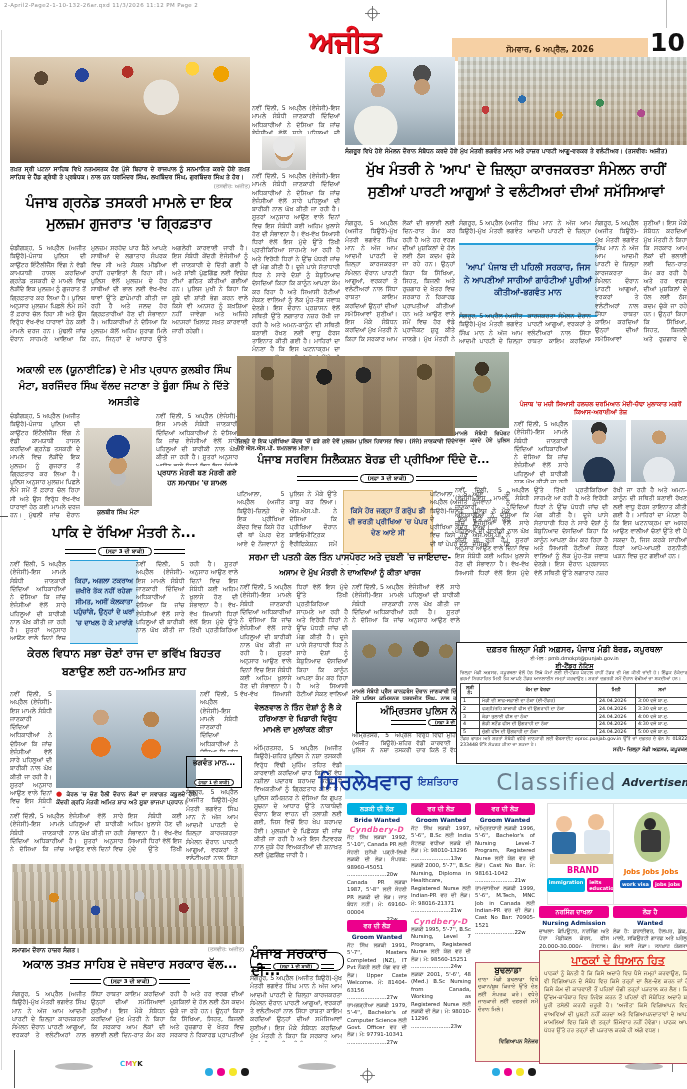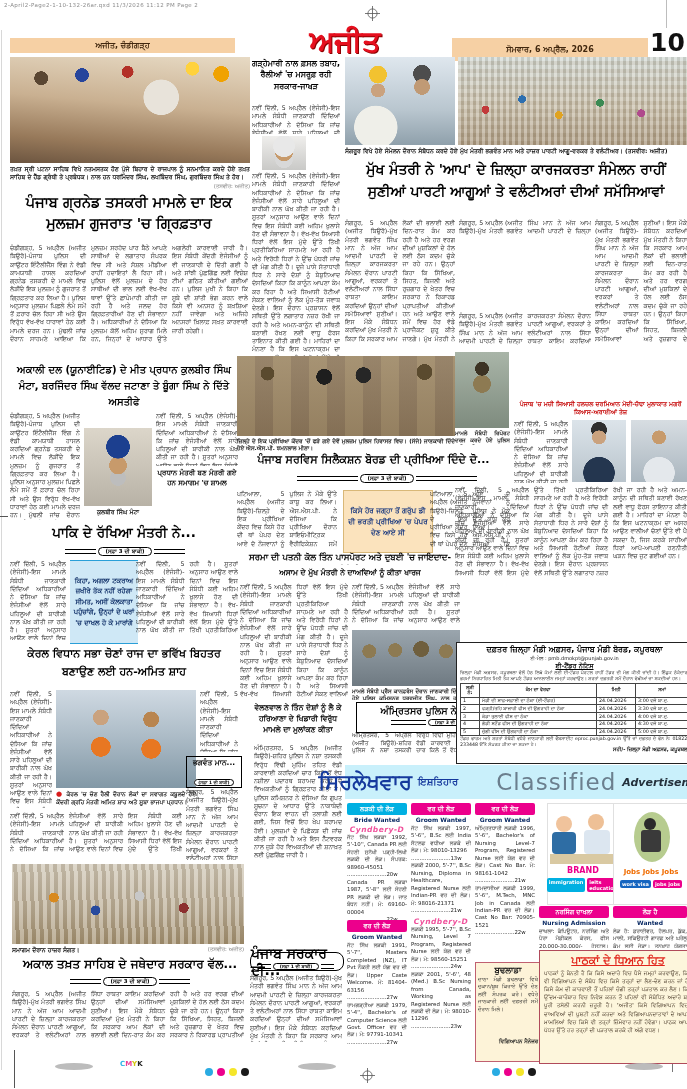--- a/index.html
+++ b/index.html
@@ -130,43 +130,42 @@
         <line x1="7.5" y1="0" x2="7.5" y2="15" stroke="#555" stroke-width="0.8"></line>
         <line x1="0" y1="7.5" x2="15" y2="7.5" stroke="#555" stroke-width="0.8"></line>
       </svg>
   </div>
   <div class="abs" style="left:1px;top:30px;width:1px;height:1040px;background:#d8d8d8;"></div>
   <div class="abs" style="left:666px;top:0;width:1px;height:28px;background:#bdbdbd;"></div>
   <div class="abs" style="left:0;top:516px;width:8px;height:1px;background:#555;"></div>
   <div class="abs" style="left:14px;top:1050px;width:1px;height:38px;background:#555;"></div>
   <div class="abs" style="left:672px;top:1042px;width:1px;height:30px;background:#777;"></div>
 
-  <div class="abs tanbox" style="left:10px;top:38px;width:225px;height:15px;">ਅਜੀਤ, ਚੰਡੀਗੜ੍ਹ</div>
   <div class="abs" style="left:287px;top:24px;width:116px;height:32px;text-align:center;
        font-size:29px;font-weight:800;color:#e60f1e;text-shadow:1px 1px 0 #8c0000;">ਅਜੀਤ</div>
   <div class="abs tanbox" style="left:452px;top:38px;width:196px;height:23px;">ਸੋਮਵਾਰ, 6 ਅਪ੍ਰੈਲ, 2026</div>
   <div class="abs" style="left:650px;top:28px;width:36px;font-size:25px;font-weight:800;color:#111;">10</div>
 
   <div class="abs ph ph-group" style="left:10px;top:57px;width:240px;height:106px;"></div>
   <div class="abs cap" style="left:10px;top:165px;width:240px;height:25px;">ਤਖ਼ਤ ਸ੍ਰੀ ਪਟਨਾ ਸਾਹਿਬ ਵਿਖੇ ਨਤਮਸਤਕ ਹੋਣ ਪੁੱਜੇ ਬਿਹਾਰ ਦੇ ਰਾਜਪਾਲ ਨੂੰ ਸਨਮਾਨਿਤ ਕਰਦੇ ਹੋਏ ਤਖ਼ਤ ਸਾਹਿਬ ਦੇ ਹੈੱਡ ਗ੍ਰੰਥੀ ਤੇ ਪ੍ਰਬੰਧਕ। ਨਾਲ ਹਨ ਧਰਮਿੰਦਰ ਸਿੰਘ, ਲਖਬਿੰਦਰ ਸਿੰਘ, ਗੁਰਬਿੰਦਰ ਸਿੰਘ ਤੇ ਹੋਰ।</div>
   <div class="abs credit" style="left:196px;top:183px;width:54px;text-align:right;">(ਤਸਵੀਰ: ਅਜੀਤ)</div>
   <div class="abs hl" style="left:10px;top:192px;width:238px;height:49px;font-size:14.5px;">ਪੰਜਾਬ ਗ੍ਰਨੇਡ ਤਸਕਰੀ ਮਾਮਲੇ ਦਾ ਇਕ ਮੁਲਜ਼ਮ ਗੁਜਰਾਤ 'ਚ ਗ੍ਰਿਫ਼ਤਾਰ</div>
   <div class="abs j c3" style="left:10px;top:244px;width:238px;height:113px;">ਚੰਡੀਗੜ੍ਹ, 5 ਅਪ੍ਰੈਲ (ਅਜੀਤ ਬਿਊਰੋ)-ਪੰਜਾਬ ਪੁਲਿਸ ਦੀ ਕਾਊਂਟਰ ਇੰਟੈਲੀਜੈਂਸ ਵਿੰਗ ਨੇ ਵੱਡੀ ਕਾਮਯਾਬੀ ਹਾਸਲ ਕਰਦਿਆਂ ਗ੍ਰਨੇਡ ਤਸਕਰੀ ਦੇ ਮਾਮਲੇ ਵਿਚ ਲੋੜੀਂਦੇ ਇਕ ਮੁਲਜ਼ਮ ਨੂੰ ਗੁਜਰਾਤ ਤੋਂ ਗ੍ਰਿਫ਼ਤਾਰ ਕਰ ਲਿਆ ਹੈ। ਪੁਲਿਸ ਅਨੁਸਾਰ ਮੁਲਜ਼ਮ ਪਿਛਲੇ ਲੰਮੇ ਸਮੇਂ ਤੋਂ ਫ਼ਰਾਰ ਚੱਲ ਰਿਹਾ ਸੀ ਅਤੇ ਉਸ ਵਿਰੁੱਧ ਵੱਖ-ਵੱਖ ਧਾਰਾਵਾਂ ਹੇਠ ਕਈ ਮਾਮਲੇ ਦਰਜ ਹਨ। ਮੁੱਢਲੀ ਜਾਂਚ ਦੌਰਾਨ ਸਾਹਮਣੇ ਆਇਆ ਕਿ ਮੁਲਜ਼ਮ ਸਰਹੱਦ ਪਾਰ ਬੈਠੇ ਆਪਣੇ ਸਾਥੀਆਂ ਦੇ ਲਗਾਤਾਰ ਸੰਪਰਕ ਵਿਚ ਸੀ ਅਤੇ ਸੋਸ਼ਲ ਮੀਡੀਆ ਰਾਹੀਂ ਹਦਾਇਤਾਂ ਲੈ ਰਿਹਾ ਸੀ। ਪੁਲਿਸ ਵੱਲੋਂ ਮੁਲਜ਼ਮ ਦੇ ਹੋਰ ਸਾਥੀਆਂ ਦੀ ਭਾਲ ਲਈ ਵੱਖ-ਵੱਖ ਥਾਵਾਂ ਉੱਤੇ ਛਾਪੇਮਾਰੀ ਕੀਤੀ ਜਾ ਰਹੀ ਹੈ ਅਤੇ ਜਲਦ ਹੋਰ ਗ੍ਰਿਫ਼ਤਾਰੀਆਂ ਹੋਣ ਦੀ ਸੰਭਾਵਨਾ ਹੈ। ਅਧਿਕਾਰੀਆਂ ਨੇ ਦੱਸਿਆ ਕਿ ਮੁਲਜ਼ਮ ਕੋਲੋਂ ਅਹਿਮ ਸੁਰਾਗ ਮਿਲੇ ਹਨ, ਜਿਨ੍ਹਾਂ ਦੇ ਆਧਾਰ ਉੱਤੇ ਅਗਲੇਰੀ ਕਾਰਵਾਈ ਜਾਰੀ ਹੈ। ਇਸ ਸੰਬੰਧੀ ਕੇਂਦਰੀ ਏਜੰਸੀਆਂ ਨੂੰ ਵੀ ਜਾਣਕਾਰੀ ਦੇ ਦਿੱਤੀ ਗਈ ਹੈ ਅਤੇ ਸਾਂਝੀ ਪੁੱਛਗਿੱਛ ਲਈ ਵਿਸ਼ੇਸ਼ ਟੀਮਾਂ ਗਠਿਤ ਕੀਤੀਆਂ ਗਈਆਂ ਹਨ। ਪੁਲਿਸ ਮੁਖੀ ਨੇ ਕਿਹਾ ਕਿ ਸੂਬੇ ਦੀ ਸ਼ਾਂਤੀ ਭੰਗ ਕਰਨ ਵਾਲੇ ਕਿਸੇ ਵੀ ਅਨਸਰ ਨੂੰ ਬਖ਼ਸ਼ਿਆ ਨਹੀਂ ਜਾਵੇਗਾ ਅਤੇ ਅਜਿਹੇ ਅਨਸਰਾਂ ਖ਼ਿਲਾਫ਼ ਸਖ਼ਤ ਕਾਰਵਾਈ ਜਾਰੀ ਰਹੇਗੀ।</div>
 
-  <div class="abs hl" style="left:252px;top:58px;width:88px;height:44px;font-size:8px;">ਗੜ੍ਹੇਮਾਰੀ ਨਾਲ ਫ਼ਸਲ ਤਬਾਹ, ਰੈਲੀਆਂ 'ਚ ਮਸਰੂਫ਼ ਰਹੀ ਸਰਕਾਰ-ਜਾਖੜ</div>
   <div class="abs j" style="left:252px;top:104px;width:88px;height:30px;">ਨਵੀਂ ਦਿੱਲੀ, 5 ਅਪ੍ਰੈਲ (ਏਜੰਸੀ)-ਇਸ ਮਾਮਲੇ ਸੰਬੰਧੀ ਜਾਣਕਾਰੀ ਦਿੰਦਿਆਂ ਅਧਿਕਾਰੀਆਂ ਨੇ ਦੱਸਿਆ ਕਿ ਜਾਂਚ ਏਜੰਸੀਆਂ ਵੱਲੋਂ ਸਾਰੇ ਪਹਿਲੂਆਂ ਦੀ ਬਾਰੀਕੀ ਨਾਲ ਘੋਖ ਕੀਤੀ ਜਾ ਰਹੀ ਹੈ। ਸੂਤਰਾਂ ਅਨੁਸਾਰ ਆਉਣ ਵਾਲੇ ਦਿਨਾਂ ਵਿਚ ਇਸ ਸੰਬੰਧੀ ਕਈ ਅਹਿਮ ਖੁਲਾਸੇ ਹੋਣ ਦੀ ਸੰਭਾਵਨਾ ਹੈ। ਵੱਖ-ਵੱਖ ਸਿਆਸੀ ਧਿਰਾਂ ਵੱਲੋਂ ਇਸ ਮੁੱਦੇ ਉੱਤੇ ਤਿੱਖੀ ਪ੍ਰਤੀਕਿਰਿਆ ਸਾਹਮਣੇ ਆ ਰਹੀ ਹੈ ਅਤੇ ਵਿਰੋਧੀ ਧਿਰਾਂ ਨੇ ਉੱਚ ਪੱਧਰੀ ਜਾਂਚ ਦੀ ਮੰਗ ਕੀਤੀ ਹੈ। ਦੂਜੇ ਪਾਸੇ ਸੱਤਾਧਾਰੀ ਧਿਰ ਨੇ ਸਾਰੇ ਦੋਸ਼ਾਂ ਨੂੰ ਬੇਬੁਨਿਆਦ ਦੱਸਦਿਆਂ ਕਿਹਾ ਕਿ ਕਾਨੂੰਨ ਆਪਣਾ ਕੰਮ ਕਰ ਰਿਹਾ ਹੈ ਅਤੇ ਸਿਆਸੀ ਰੋਟੀਆਂ ਸੇਕਣ ਵਾਲਿਆਂ ਨੂੰ ਲੋਕ ਮੂੰਹ-ਤੋੜ ਜਵਾਬ ਦੇਣਗੇ। ਇਸ ਦੌਰਾਨ ਪ੍ਰਸ਼ਾਸਨ ਵੱਲੋਂ ਸਥਿਤੀ ਉੱਤੇ ਲਗਾਤਾਰ ਨਜ਼ਰ ਰੱਖੀ ਜਾ ਰਹੀ ਹੈ ਅਤੇ ਅਮਨ-ਕਾਨੂੰਨ ਦੀ ਸਥਿਤੀ ਬਣਾਈ ਰੱਖਣ ਲਈ ਵਾਧੂ ਫੋਰਸ ਤਾਇਨਾਤ ਕੀਤੀ ਗਈ ਹੈ। ਮਾਹਿਰਾਂ ਦਾ ਮੰਨਣਾ ਹੈ ਕਿ ਇਸ ਘਟਨਾਕ੍ਰਮ ਦਾ ਅਸਰ ਆਉਣ ਵਾਲੀਆਂ ਚੋਣਾਂ ਉੱਤੇ ਵੀ ਪੈ ਸਕਦਾ ਹੈ, ਜਿਸ ਕਰਕੇ ਸਾਰੀਆਂ ਧਿਰਾਂ ਆਪੋ-ਆਪਣੀ ਰਣਨੀਤੀ ਘੜਨ ਵਿਚ ਜੁਟ ਗਈਆਂ ਹਨ।</div>
   <div class="abs ph ph-oldman" style="left:262px;top:136px;width:44px;height:34px;"></div>
   <div class="abs j" style="left:252px;top:172px;width:88px;height:186px;">ਨਵੀਂ ਦਿੱਲੀ, 5 ਅਪ੍ਰੈਲ (ਏਜੰਸੀ)-ਇਸ ਮਾਮਲੇ ਸੰਬੰਧੀ ਜਾਣਕਾਰੀ ਦਿੰਦਿਆਂ ਅਧਿਕਾਰੀਆਂ ਨੇ ਦੱਸਿਆ ਕਿ ਜਾਂਚ ਏਜੰਸੀਆਂ ਵੱਲੋਂ ਸਾਰੇ ਪਹਿਲੂਆਂ ਦੀ ਬਾਰੀਕੀ ਨਾਲ ਘੋਖ ਕੀਤੀ ਜਾ ਰਹੀ ਹੈ। ਸੂਤਰਾਂ ਅਨੁਸਾਰ ਆਉਣ ਵਾਲੇ ਦਿਨਾਂ ਵਿਚ ਇਸ ਸੰਬੰਧੀ ਕਈ ਅਹਿਮ ਖੁਲਾਸੇ ਹੋਣ ਦੀ ਸੰਭਾਵਨਾ ਹੈ। ਵੱਖ-ਵੱਖ ਸਿਆਸੀ ਧਿਰਾਂ ਵੱਲੋਂ ਇਸ ਮੁੱਦੇ ਉੱਤੇ ਤਿੱਖੀ ਪ੍ਰਤੀਕਿਰਿਆ ਸਾਹਮਣੇ ਆ ਰਹੀ ਹੈ ਅਤੇ ਵਿਰੋਧੀ ਧਿਰਾਂ ਨੇ ਉੱਚ ਪੱਧਰੀ ਜਾਂਚ ਦੀ ਮੰਗ ਕੀਤੀ ਹੈ। ਦੂਜੇ ਪਾਸੇ ਸੱਤਾਧਾਰੀ ਧਿਰ ਨੇ ਸਾਰੇ ਦੋਸ਼ਾਂ ਨੂੰ ਬੇਬੁਨਿਆਦ ਦੱਸਦਿਆਂ ਕਿਹਾ ਕਿ ਕਾਨੂੰਨ ਆਪਣਾ ਕੰਮ ਕਰ ਰਿਹਾ ਹੈ ਅਤੇ ਸਿਆਸੀ ਰੋਟੀਆਂ ਸੇਕਣ ਵਾਲਿਆਂ ਨੂੰ ਲੋਕ ਮੂੰਹ-ਤੋੜ ਜਵਾਬ ਦੇਣਗੇ। ਇਸ ਦੌਰਾਨ ਪ੍ਰਸ਼ਾਸਨ ਵੱਲੋਂ ਸਥਿਤੀ ਉੱਤੇ ਲਗਾਤਾਰ ਨਜ਼ਰ ਰੱਖੀ ਜਾ ਰਹੀ ਹੈ ਅਤੇ ਅਮਨ-ਕਾਨੂੰਨ ਦੀ ਸਥਿਤੀ ਬਣਾਈ ਰੱਖਣ ਲਈ ਵਾਧੂ ਫੋਰਸ ਤਾਇਨਾਤ ਕੀਤੀ ਗਈ ਹੈ। ਮਾਹਿਰਾਂ ਦਾ ਮੰਨਣਾ ਹੈ ਕਿ ਇਸ ਘਟਨਾਕ੍ਰਮ ਦਾ ਅਸਰ ਆਉਣ ਵਾਲੀਆਂ ਚੋਣਾਂ ਉੱਤੇ ਵੀ ਪੈ ਸਕਦਾ ਹੈ, ਜਿਸ ਕਰਕੇ ਸਾਰੀਆਂ ਧਿਰਾਂ ਆਪੋ-ਆਪਣੀ ਰਣਨੀਤੀ ਘੜਨ ਵਿਚ ਜੁਟ ਗਈਆਂ ਹਨ।</div>
 
   <div class="abs ph ph-cm" style="left:345px;top:57px;width:110px;height:88px;"></div>
   <div class="abs ph ph-crowd" style="left:458px;top:57px;width:229px;height:88px;"></div>
   <div class="abs cap" style="left:345px;top:147px;width:342px;height:9px;white-space:nowrap;">ਸੰਗਰੂਰ ਵਿਖੇ ਹੋਏ ਸੰਮੇਲਨ ਦੌਰਾਨ ਸੰਬੋਧਨ ਕਰਦੇ ਹੋਏ ਮੁੱਖ ਮੰਤਰੀ ਭਗਵੰਤ ਮਾਨ ਅਤੇ ਹਾਜ਼ਰ ਪਾਰਟੀ ਆਗੂ-ਵਰਕਰ ਤੇ ਵਲੰਟੀਅਰ। (ਤਸਵੀਰ: ਅਜੀਤ)</div>
   <div class="abs hl" style="left:345px;top:159px;width:342px;height:57px;font-size:14px;line-height:1.55;">ਮੁੱਖ ਮੰਤਰੀ ਨੇ 'ਆਪ' ਦੇ ਜ਼ਿਲ੍ਹਾ ਕਾਰਜਕਰਤਾ ਸੰਮੇਲਨ ਰਾਹੀਂ ਸੁਣੀਆਂ ਪਾਰਟੀ ਆਗੂਆਂ ਤੇ ਵਲੰਟੀਅਰਾਂ ਦੀਆਂ ਸਮੱਸਿਆਵਾਂ</div>
   <div class="abs j c2" style="left:345px;top:219px;width:110px;height:130px;">ਸੰਗਰੂਰ, 5 ਅਪ੍ਰੈਲ (ਅਜੀਤ ਬਿਊਰੋ)-ਮੁੱਖ ਮੰਤਰੀ ਭਗਵੰਤ ਸਿੰਘ ਮਾਨ ਨੇ ਅੱਜ ਆਮ ਆਦਮੀ ਪਾਰਟੀ ਦੇ ਜ਼ਿਲ੍ਹਾ ਕਾਰਜਕਰਤਾ ਸੰਮੇਲਨ ਦੌਰਾਨ ਪਾਰਟੀ ਆਗੂਆਂ, ਵਰਕਰਾਂ ਤੇ ਵਲੰਟੀਅਰਾਂ ਨਾਲ ਸਿੱਧਾ ਰਾਬਤਾ ਕਾਇਮ ਕਰਦਿਆਂ ਉਨ੍ਹਾਂ ਦੀਆਂ ਸਮੱਸਿਆਵਾਂ ਸੁਣੀਆਂ। ਇਸ ਮੌਕੇ ਸੰਬੋਧਨ ਕਰਦਿਆਂ ਮੁੱਖ ਮੰਤਰੀ ਨੇ ਕਿਹਾ ਕਿ ਸਰਕਾਰ ਆਮ ਲੋਕਾਂ ਦੀ ਭਲਾਈ ਲਈ ਦਿਨ-ਰਾਤ ਕੰਮ ਕਰ ਰਹੀ ਹੈ ਅਤੇ ਹਰ ਵਰਗ ਦੀਆਂ ਮੁਸ਼ਕਿਲਾਂ ਦੇ ਹੱਲ ਲਈ ਠੋਸ ਕਦਮ ਚੁੱਕੇ ਜਾ ਰਹੇ ਹਨ। ਉਨ੍ਹਾਂ ਕਿਹਾ ਕਿ ਸਿੱਖਿਆ, ਸਿਹਤ, ਬਿਜਲੀ ਅਤੇ ਰੁਜ਼ਗਾਰ ਦੇ ਖੇਤਰ ਵਿਚ ਸਰਕਾਰ ਨੇ ਰਿਕਾਰਡ ਪ੍ਰਾਪਤੀਆਂ ਕੀਤੀਆਂ ਹਨ ਅਤੇ ਆਉਣ ਵਾਲੇ ਸਮੇਂ ਵਿਚ ਹੋਰ ਵੱਡੇ ਪ੍ਰਾਜੈਕਟ ਸ਼ੁਰੂ ਕੀਤੇ ਜਾਣਗੇ। ਮੁੱਖ ਮੰਤਰੀ ਨੇ ਵਰਕਰਾਂ ਨੂੰ ਅਪੀਲ ਕੀਤੀ ਕਿ ਉਹ ਸਰਕਾਰ ਦੀਆਂ ਲੋਕ ਪੱਖੀ ਨੀਤੀਆਂ ਨੂੰ ਘਰ-ਘਰ ਪਹੁੰਚਾਉਣ ਅਤੇ ਲੋਕਾਂ ਦੀਆਂ ਮੁਸ਼ਕਿਲਾਂ ਸਰਕਾਰ ਤੱਕ ਪਹੁੰਚਾਉਣ ਵਿਚ ਪੁਲ ਦਾ ਕੰਮ ਕਰਨ। ਸੰਮੇਲਨ ਵਿਚ ਵੱਡੀ ਗਿਣਤੀ ਵਿਚ ਪਾਰਟੀ ਆਗੂ, ਵਰਕਰ ਅਤੇ ਵਲੰਟੀਅਰ ਹਾਜ਼ਰ ਸਨ, ਜਿਨ੍ਹਾਂ ਆਪੋ-ਆਪਣੇ ਹਲਕਿਆਂ ਦੀਆਂ ਸਮੱਸਿਆਵਾਂ ਬਾਰੇ ਖੁੱਲ੍ਹ ਕੇ ਵਿਚਾਰ ਰੱਖੇ। ਇਸ ਮੌਕੇ ਕੈਬਨਿਟ ਮੰਤਰੀਆਂ ਅਤੇ ਵਿਧਾਇਕਾਂ ਨੇ ਵੀ ਸ਼ਿਰਕਤ ਕੀਤੀ ਅਤੇ ਵਰਕਰਾਂ ਦੇ ਸਵਾਲਾਂ ਦੇ ਜਵਾਬ ਦਿੱਤੇ।</div>
   <div class="abs j c2" style="left:459px;top:219px;width:132px;height:22px;">ਸੰਗਰੂਰ, 5 ਅਪ੍ਰੈਲ (ਅਜੀਤ ਬਿਊਰੋ)-ਮੁੱਖ ਮੰਤਰੀ ਭਗਵੰਤ ਸਿੰਘ ਮਾਨ ਨੇ ਅੱਜ ਆਮ ਆਦਮੀ ਪਾਰਟੀ ਦੇ ਜ਼ਿਲ੍ਹਾ ਕਾਰਜਕਰਤਾ ਸੰਮੇਲਨ ਦੌਰਾਨ ਪਾਰਟੀ ਆਗੂਆਂ, ਵਰਕਰਾਂ ਤੇ ਵਲੰਟੀਅਰਾਂ ਨਾਲ ਸਿੱਧਾ ਰਾਬਤਾ ਕਾਇਮ ਕਰਦਿਆਂ ਉਨ੍ਹਾਂ ਦੀਆਂ ਸਮੱਸਿਆਵਾਂ ਸੁਣੀਆਂ। ਇਸ ਮੌਕੇ ਸੰਬੋਧਨ ਕਰਦਿਆਂ ਮੁੱਖ ਮੰਤਰੀ ਨੇ ਕਿਹਾ ਕਿ ਸਰਕਾਰ ਆਮ ਲੋਕਾਂ ਦੀ ਭਲਾਈ ਲਈ ਦਿਨ-ਰਾਤ ਕੰਮ ਕਰ ਰਹੀ ਹੈ ਅਤੇ ਹਰ ਵਰਗ ਦੀਆਂ ਮੁਸ਼ਕਿਲਾਂ ਦੇ ਹੱਲ ਲਈ ਠੋਸ ਕਦਮ ਚੁੱਕੇ ਜਾ ਰਹੇ ਹਨ। ਉਨ੍ਹਾਂ ਕਿਹਾ ਕਿ ਸਿੱਖਿਆ, ਸਿਹਤ, ਬਿਜਲੀ ਅਤੇ ਰੁਜ਼ਗਾਰ ਦੇ ਖੇਤਰ ਵਿਚ ਸਰਕਾਰ ਨੇ ਰਿਕਾਰਡ ਪ੍ਰਾਪਤੀਆਂ ਕੀਤੀਆਂ ਹਨ ਅਤੇ ਆਉਣ ਵਾਲੇ ਸਮੇਂ ਵਿਚ ਹੋਰ ਵੱਡੇ ਪ੍ਰਾਜੈਕਟ ਸ਼ੁਰੂ ਕੀਤੇ ਜਾਣਗੇ। ਮੁੱਖ ਮੰਤਰੀ ਨੇ ਵਰਕਰਾਂ ਨੂੰ ਅਪੀਲ ਕੀਤੀ ਕਿ ਉਹ ਸਰਕਾਰ ਦੀਆਂ ਲੋਕ ਪੱਖੀ ਨੀਤੀਆਂ ਨੂੰ ਘਰ-ਘਰ ਪਹੁੰਚਾਉਣ ਅਤੇ ਲੋਕਾਂ ਦੀਆਂ ਮੁਸ਼ਕਿਲਾਂ ਸਰਕਾਰ ਤੱਕ ਪਹੁੰਚਾਉਣ ਵਿਚ ਪੁਲ ਦਾ ਕੰਮ ਕਰਨ। ਸੰਮੇਲਨ ਵਿਚ ਵੱਡੀ ਗਿਣਤੀ ਵਿਚ ਪਾਰਟੀ ਆਗੂ, ਵਰਕਰ ਅਤੇ ਵਲੰਟੀਅਰ ਹਾਜ਼ਰ ਸਨ, ਜਿਨ੍ਹਾਂ ਆਪੋ-ਆਪਣੇ ਹਲਕਿਆਂ ਦੀਆਂ ਸਮੱਸਿਆਵਾਂ ਬਾਰੇ ਖੁੱਲ੍ਹ ਕੇ ਵਿਚਾਰ ਰੱਖੇ। ਇਸ ਮੌਕੇ ਕੈਬਨਿਟ ਮੰਤਰੀਆਂ ਅਤੇ ਵਿਧਾਇਕਾਂ ਨੇ ਵੀ ਸ਼ਿਰਕਤ ਕੀਤੀ ਅਤੇ ਵਰਕਰਾਂ ਦੇ ਸਵਾਲਾਂ ਦੇ ਜਵਾਬ ਦਿੱਤੇ।</div>
+  <div class="abs quoteblue" style="left:459px;top:243px;width:132px;height:66px;font-size:8.5px;line-height:1.5;">'ਆਪ' ਪੰਜਾਬ ਦੀ ਪਹਿਲੀ ਸਰਕਾਰ, ਜਿਸ ਨੇ ਆਪਣੀਆਂ ਸਾਰੀਆਂ ਗਾਰੰਟੀਆਂ ਪੂਰੀਆਂ ਕੀਤੀਆਂ-ਭਗਵੰਤ ਮਾਨ</div>
   <div class="abs j c2" style="left:459px;top:312px;width:132px;height:37px;">ਸੰਗਰੂਰ, 5 ਅਪ੍ਰੈਲ (ਅਜੀਤ ਬਿਊਰੋ)-ਮੁੱਖ ਮੰਤਰੀ ਭਗਵੰਤ ਸਿੰਘ ਮਾਨ ਨੇ ਅੱਜ ਆਮ ਆਦਮੀ ਪਾਰਟੀ ਦੇ ਜ਼ਿਲ੍ਹਾ ਕਾਰਜਕਰਤਾ ਸੰਮੇਲਨ ਦੌਰਾਨ ਪਾਰਟੀ ਆਗੂਆਂ, ਵਰਕਰਾਂ ਤੇ ਵਲੰਟੀਅਰਾਂ ਨਾਲ ਸਿੱਧਾ ਰਾਬਤਾ ਕਾਇਮ ਕਰਦਿਆਂ ਉਨ੍ਹਾਂ ਦੀਆਂ ਸਮੱਸਿਆਵਾਂ ਸੁਣੀਆਂ। ਇਸ ਮੌਕੇ ਸੰਬੋਧਨ ਕਰਦਿਆਂ ਮੁੱਖ ਮੰਤਰੀ ਨੇ ਕਿਹਾ ਕਿ ਸਰਕਾਰ ਆਮ ਲੋਕਾਂ ਦੀ ਭਲਾਈ ਲਈ ਦਿਨ-ਰਾਤ ਕੰਮ ਕਰ ਰਹੀ ਹੈ ਅਤੇ ਹਰ ਵਰਗ ਦੀਆਂ ਮੁਸ਼ਕਿਲਾਂ ਦੇ ਹੱਲ ਲਈ ਠੋਸ ਕਦਮ ਚੁੱਕੇ ਜਾ ਰਹੇ ਹਨ। ਉਨ੍ਹਾਂ ਕਿਹਾ ਕਿ ਸਿੱਖਿਆ, ਸਿਹਤ, ਬਿਜਲੀ ਅਤੇ ਰੁਜ਼ਗਾਰ ਦੇ ਖੇਤਰ ਵਿਚ ਸਰਕਾਰ ਨੇ ਰਿਕਾਰਡ ਪ੍ਰਾਪਤੀਆਂ ਕੀਤੀਆਂ ਹਨ ਅਤੇ ਆਉਣ ਵਾਲੇ ਸਮੇਂ ਵਿਚ ਹੋਰ ਵੱਡੇ ਪ੍ਰਾਜੈਕਟ ਸ਼ੁਰੂ ਕੀਤੇ ਜਾਣਗੇ। ਮੁੱਖ ਮੰਤਰੀ ਨੇ ਵਰਕਰਾਂ ਨੂੰ ਅਪੀਲ ਕੀਤੀ ਕਿ ਉਹ ਸਰਕਾਰ ਦੀਆਂ ਲੋਕ ਪੱਖੀ ਨੀਤੀਆਂ ਨੂੰ ਘਰ-ਘਰ ਪਹੁੰਚਾਉਣ ਅਤੇ ਲੋਕਾਂ ਦੀਆਂ ਮੁਸ਼ਕਿਲਾਂ ਸਰਕਾਰ ਤੱਕ ਪਹੁੰਚਾਉਣ ਵਿਚ ਪੁਲ ਦਾ ਕੰਮ ਕਰਨ। ਸੰਮੇਲਨ ਵਿਚ ਵੱਡੀ ਗਿਣਤੀ ਵਿਚ ਪਾਰਟੀ ਆਗੂ, ਵਰਕਰ ਅਤੇ ਵਲੰਟੀਅਰ ਹਾਜ਼ਰ ਸਨ, ਜਿਨ੍ਹਾਂ ਆਪੋ-ਆਪਣੇ ਹਲਕਿਆਂ ਦੀਆਂ ਸਮੱਸਿਆਵਾਂ ਬਾਰੇ ਖੁੱਲ੍ਹ ਕੇ ਵਿਚਾਰ ਰੱਖੇ। ਇਸ ਮੌਕੇ ਕੈਬਨਿਟ ਮੰਤਰੀਆਂ ਅਤੇ ਵਿਧਾਇਕਾਂ ਨੇ ਵੀ ਸ਼ਿਰਕਤ ਕੀਤੀ ਅਤੇ ਵਰਕਰਾਂ ਦੇ ਸਵਾਲਾਂ ਦੇ ਜਵਾਬ ਦਿੱਤੇ।</div>
   <div class="abs j c2" style="left:595px;top:219px;width:92px;height:130px;">ਸੰਗਰੂਰ, 5 ਅਪ੍ਰੈਲ (ਅਜੀਤ ਬਿਊਰੋ)-ਮੁੱਖ ਮੰਤਰੀ ਭਗਵੰਤ ਸਿੰਘ ਮਾਨ ਨੇ ਅੱਜ ਆਮ ਆਦਮੀ ਪਾਰਟੀ ਦੇ ਜ਼ਿਲ੍ਹਾ ਕਾਰਜਕਰਤਾ ਸੰਮੇਲਨ ਦੌਰਾਨ ਪਾਰਟੀ ਆਗੂਆਂ, ਵਰਕਰਾਂ ਤੇ ਵਲੰਟੀਅਰਾਂ ਨਾਲ ਸਿੱਧਾ ਰਾਬਤਾ ਕਾਇਮ ਕਰਦਿਆਂ ਉਨ੍ਹਾਂ ਦੀਆਂ ਸਮੱਸਿਆਵਾਂ ਸੁਣੀਆਂ। ਇਸ ਮੌਕੇ ਸੰਬੋਧਨ ਕਰਦਿਆਂ ਮੁੱਖ ਮੰਤਰੀ ਨੇ ਕਿਹਾ ਕਿ ਸਰਕਾਰ ਆਮ ਲੋਕਾਂ ਦੀ ਭਲਾਈ ਲਈ ਦਿਨ-ਰਾਤ ਕੰਮ ਕਰ ਰਹੀ ਹੈ ਅਤੇ ਹਰ ਵਰਗ ਦੀਆਂ ਮੁਸ਼ਕਿਲਾਂ ਦੇ ਹੱਲ ਲਈ ਠੋਸ ਕਦਮ ਚੁੱਕੇ ਜਾ ਰਹੇ ਹਨ। ਉਨ੍ਹਾਂ ਕਿਹਾ ਕਿ ਸਿੱਖਿਆ, ਸਿਹਤ, ਬਿਜਲੀ ਅਤੇ ਰੁਜ਼ਗਾਰ ਦੇ ਖੇਤਰ ਵਿਚ ਸਰਕਾਰ ਨੇ ਰਿਕਾਰਡ ਪ੍ਰਾਪਤੀਆਂ ਕੀਤੀਆਂ ਹਨ ਅਤੇ ਆਉਣ ਵਾਲੇ ਸਮੇਂ ਵਿਚ ਹੋਰ ਵੱਡੇ ਪ੍ਰਾਜੈਕਟ ਸ਼ੁਰੂ ਕੀਤੇ ਜਾਣਗੇ। ਮੁੱਖ ਮੰਤਰੀ ਨੇ ਵਰਕਰਾਂ ਨੂੰ ਅਪੀਲ ਕੀਤੀ ਕਿ ਉਹ ਸਰਕਾਰ ਦੀਆਂ ਲੋਕ ਪੱਖੀ ਨੀਤੀਆਂ ਨੂੰ ਘਰ-ਘਰ ਪਹੁੰਚਾਉਣ ਅਤੇ ਲੋਕਾਂ ਦੀਆਂ ਮੁਸ਼ਕਿਲਾਂ ਸਰਕਾਰ ਤੱਕ ਪਹੁੰਚਾਉਣ ਵਿਚ ਪੁਲ ਦਾ ਕੰਮ ਕਰਨ। ਸੰਮੇਲਨ ਵਿਚ ਵੱਡੀ ਗਿਣਤੀ ਵਿਚ ਪਾਰਟੀ ਆਗੂ, ਵਰਕਰ ਅਤੇ ਵਲੰਟੀਅਰ ਹਾਜ਼ਰ ਸਨ, ਜਿਨ੍ਹਾਂ ਆਪੋ-ਆਪਣੇ ਹਲਕਿਆਂ ਦੀਆਂ ਸਮੱਸਿਆਵਾਂ ਬਾਰੇ ਖੁੱਲ੍ਹ ਕੇ ਵਿਚਾਰ ਰੱਖੇ। ਇਸ ਮੌਕੇ ਕੈਬਨਿਟ ਮੰਤਰੀਆਂ ਅਤੇ ਵਿਧਾਇਕਾਂ ਨੇ ਵੀ ਸ਼ਿਰਕਤ ਕੀਤੀ ਅਤੇ ਵਰਕਰਾਂ ਦੇ ਸਵਾਲਾਂ ਦੇ ਜਵਾਬ ਦਿੱਤੇ।</div>
 
   <div class="abs ph ph-officer" style="left:455px;top:352px;width:54px;height:76px;"></div>
   <div class="abs cap" style="left:455px;top:430px;width:55px;height:15px;font-size:5.5px;">ਮਾਮਲੇ ਸੰਬੰਧੀ ਰਿਪੋਰਟ ਦਰਜ ਕਰਦੇ ਹੋਏ ਪੁਲਿਸ ਅਧਿਕਾਰੀ।</div>
   <div class="abs redsub" style="left:514px;top:400px;width:173px;height:17px;font-size:6.2px;line-height:1.3;">ਪੰਜਾਬ 'ਚ ਮਚੀ ਸਿਆਸੀ ਹਲਚਲ ਦਰਮਿਆਨ ਮੋਦੀ-ਚੱਢਾ ਮੁਲਾਕਾਤ ਮਗਰੋਂ ਕਿਆਸ-ਅਰਾਈਆਂ ਤੇਜ਼</div>
   <div class="abs j" style="left:514px;top:420px;width:54px;height:63px;">ਨਵੀਂ ਦਿੱਲੀ, 5 ਅਪ੍ਰੈਲ (ਏਜੰਸੀ)-ਇਸ ਮਾਮਲੇ ਸੰਬੰਧੀ ਜਾਣਕਾਰੀ ਦਿੰਦਿਆਂ ਅਧਿਕਾਰੀਆਂ ਨੇ ਦੱਸਿਆ ਕਿ ਜਾਂਚ ਏਜੰਸੀਆਂ ਵੱਲੋਂ ਸਾਰੇ ਪਹਿਲੂਆਂ ਦੀ ਬਾਰੀਕੀ ਨਾਲ ਘੋਖ ਕੀਤੀ ਜਾ ਰਹੀ ਹੈ। ਸੂਤਰਾਂ ਅਨੁਸਾਰ ਆਉਣ ਵਾਲੇ ਦਿਨਾਂ ਵਿਚ ਇਸ ਸੰਬੰਧੀ ਕਈ ਅਹਿਮ ਖੁਲਾਸੇ ਹੋਣ ਦੀ ਸੰਭਾਵਨਾ ਹੈ। ਵੱਖ-ਵੱਖ ਸਿਆਸੀ ਧਿਰਾਂ ਵੱਲੋਂ ਇਸ ਮੁੱਦੇ ਉੱਤੇ ਤਿੱਖੀ ਪ੍ਰਤੀਕਿਰਿਆ ਸਾਹਮਣੇ ਆ ਰਹੀ ਹੈ ਅਤੇ ਵਿਰੋਧੀ ਧਿਰਾਂ ਨੇ ਉੱਚ ਪੱਧਰੀ ਜਾਂਚ ਦੀ ਮੰਗ ਕੀਤੀ ਹੈ। ਦੂਜੇ ਪਾਸੇ ਸੱਤਾਧਾਰੀ ਧਿਰ ਨੇ ਸਾਰੇ ਦੋਸ਼ਾਂ ਨੂੰ ਬੇਬੁਨਿਆਦ ਦੱਸਦਿਆਂ ਕਿਹਾ ਕਿ ਕਾਨੂੰਨ ਆਪਣਾ ਕੰਮ ਕਰ ਰਿਹਾ ਹੈ ਅਤੇ ਸਿਆਸੀ ਰੋਟੀਆਂ ਸੇਕਣ ਵਾਲਿਆਂ ਨੂੰ ਲੋਕ ਮੂੰਹ-ਤੋੜ ਜਵਾਬ ਦੇਣਗੇ। ਇਸ ਦੌਰਾਨ ਪ੍ਰਸ਼ਾਸਨ ਵੱਲੋਂ ਸਥਿਤੀ ਉੱਤੇ ਲਗਾਤਾਰ ਨਜ਼ਰ ਰੱਖੀ ਜਾ ਰਹੀ ਹੈ ਅਤੇ ਅਮਨ-ਕਾਨੂੰਨ ਦੀ ਸਥਿਤੀ ਬਣਾਈ ਰੱਖਣ ਲਈ ਵਾਧੂ ਫੋਰਸ ਤਾਇਨਾਤ ਕੀਤੀ ਗਈ ਹੈ। ਮਾਹਿਰਾਂ ਦਾ ਮੰਨਣਾ ਹੈ ਕਿ ਇਸ ਘਟਨਾਕ੍ਰਮ ਦਾ ਅਸਰ ਆਉਣ ਵਾਲੀਆਂ ਚੋਣਾਂ ਉੱਤੇ ਵੀ ਪੈ ਸਕਦਾ ਹੈ, ਜਿਸ ਕਰਕੇ ਸਾਰੀਆਂ ਧਿਰਾਂ ਆਪੋ-ਆਪਣੀ ਰਣਨੀਤੀ ਘੜਨ ਵਿਚ ਜੁਟ ਗਈਆਂ ਹਨ।</div>
   <div class="abs ph ph-port1" style="left:572px;top:420px;width:54px;height:62px;"></div>
   <div class="abs ph ph-port2" style="left:631px;top:420px;width:56px;height:62px;"></div>
   <div class="abs j c3" style="left:455px;top:486px;width:232px;height:150px;">ਨਵੀਂ ਦਿੱਲੀ, 5 ਅਪ੍ਰੈਲ (ਏਜੰਸੀ)-ਇਸ ਮਾਮਲੇ ਸੰਬੰਧੀ ਜਾਣਕਾਰੀ ਦਿੰਦਿਆਂ ਅਧਿਕਾਰੀਆਂ ਨੇ ਦੱਸਿਆ ਕਿ ਜਾਂਚ ਏਜੰਸੀਆਂ ਵੱਲੋਂ ਸਾਰੇ ਪਹਿਲੂਆਂ ਦੀ ਬਾਰੀਕੀ ਨਾਲ ਘੋਖ ਕੀਤੀ ਜਾ ਰਹੀ ਹੈ। ਸੂਤਰਾਂ ਅਨੁਸਾਰ ਆਉਣ ਵਾਲੇ ਦਿਨਾਂ ਵਿਚ ਇਸ ਸੰਬੰਧੀ ਕਈ ਅਹਿਮ ਖੁਲਾਸੇ ਹੋਣ ਦੀ ਸੰਭਾਵਨਾ ਹੈ। ਵੱਖ-ਵੱਖ ਸਿਆਸੀ ਧਿਰਾਂ ਵੱਲੋਂ ਇਸ ਮੁੱਦੇ ਉੱਤੇ ਤਿੱਖੀ ਪ੍ਰਤੀਕਿਰਿਆ ਸਾਹਮਣੇ ਆ ਰਹੀ ਹੈ ਅਤੇ ਵਿਰੋਧੀ ਧਿਰਾਂ ਨੇ ਉੱਚ ਪੱਧਰੀ ਜਾਂਚ ਦੀ ਮੰਗ ਕੀਤੀ ਹੈ। ਦੂਜੇ ਪਾਸੇ ਸੱਤਾਧਾਰੀ ਧਿਰ ਨੇ ਸਾਰੇ ਦੋਸ਼ਾਂ ਨੂੰ ਬੇਬੁਨਿਆਦ ਦੱਸਦਿਆਂ ਕਿਹਾ ਕਿ ਕਾਨੂੰਨ ਆਪਣਾ ਕੰਮ ਕਰ ਰਿਹਾ ਹੈ ਅਤੇ ਸਿਆਸੀ ਰੋਟੀਆਂ ਸੇਕਣ ਵਾਲਿਆਂ ਨੂੰ ਲੋਕ ਮੂੰਹ-ਤੋੜ ਜਵਾਬ ਦੇਣਗੇ। ਇਸ ਦੌਰਾਨ ਪ੍ਰਸ਼ਾਸਨ ਵੱਲੋਂ ਸਥਿਤੀ ਉੱਤੇ ਲਗਾਤਾਰ ਨਜ਼ਰ ਰੱਖੀ ਜਾ ਰਹੀ ਹੈ ਅਤੇ ਅਮਨ-ਕਾਨੂੰਨ ਦੀ ਸਥਿਤੀ ਬਣਾਈ ਰੱਖਣ ਲਈ ਵਾਧੂ ਫੋਰਸ ਤਾਇਨਾਤ ਕੀਤੀ ਗਈ ਹੈ। ਮਾਹਿਰਾਂ ਦਾ ਮੰਨਣਾ ਹੈ ਕਿ ਇਸ ਘਟਨਾਕ੍ਰਮ ਦਾ ਅਸਰ ਆਉਣ ਵਾਲੀਆਂ ਚੋਣਾਂ ਉੱਤੇ ਵੀ ਪੈ ਸਕਦਾ ਹੈ, ਜਿਸ ਕਰਕੇ ਸਾਰੀਆਂ ਧਿਰਾਂ ਆਪੋ-ਆਪਣੀ ਰਣਨੀਤੀ ਘੜਨ ਵਿਚ ਜੁਟ ਗਈਆਂ ਹਨ।</div>

